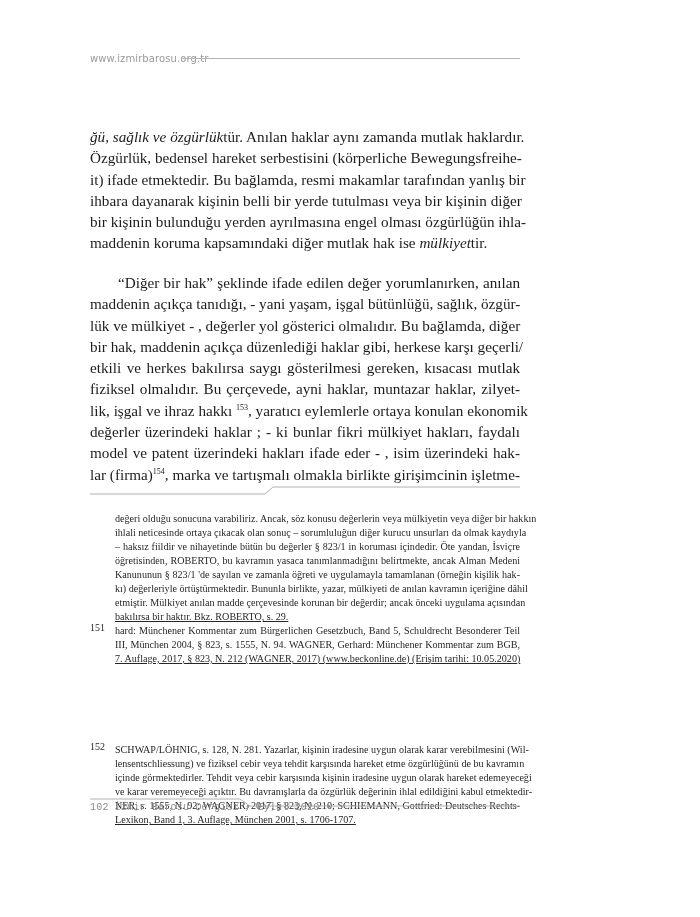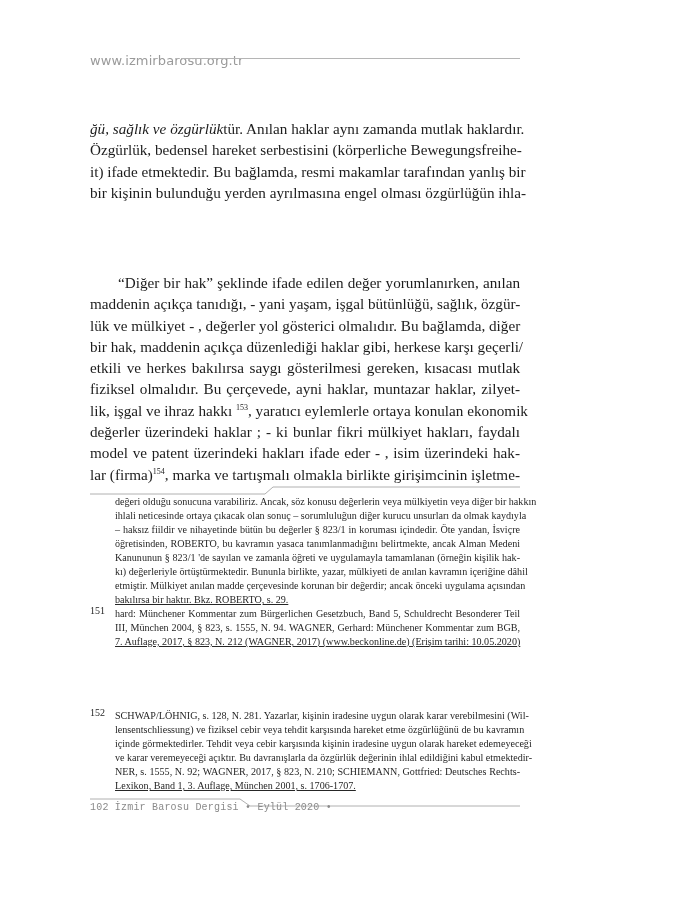--- a/index.html
+++ b/index.html
@@ -1,31 +1,31 @@
 <!DOCTYPE html>
 <html><head>
 <meta charset="utf-8">
 <style>
   html, body { margin: 0; padding: 0; background: #ffffff; }
   body { width: 700px; height: 917px; position: relative; overflow: hidden; color: #1a1a1a; }
-  .header-url { position: absolute; left: 90px; top: 53px; font-family: "DejaVu Sans", sans-serif; font-size: 13px; color: #9a9a9a; letter-spacing: 0.1px; }
+  .header-url { position: absolute; left: 90px; top: 53px; font-family: "DejaVu Sans", sans-serif; font-size: 10px; color: #9a9a9a; letter-spacing: 0.1px; }
   .header-rule { position: absolute; left: 181px; top: 58px; width: 339px; height: 0; border-top: 1px solid #b5b5b5; }
 
   .body-text { position: absolute; left: 90px; width: 430px; font-family: "Liberation Serif", serif; font-size: 15.2px; line-height: 21.3px; color: #1c1c1c; text-align: justify; }
   .body-text .line { display: block; white-space: nowrap; text-align-last: justify; text-align: justify; }
   .body-text .line.last { text-align-last: left; }
-  .p1 { top: 118px; }
+  .p1 { top: 126px; }
   .p2 { top: 272px; }
   .indent { padding-left: 28px; }
   sup.fnref { font-size: 8px; vertical-align: 6px; line-height: 0; }
   em { font-style: italic; }
 
   .fn-sep { position: absolute; left: 90px; top: 484px; width: 430px; height: 12px; }
 
-  .footnotes { position: absolute; left: 90px; width: 430px; font-family: "Liberation Serif", serif; font-size: 10.1px; line-height: 14px; color: #262626; }
+  .footnotes { position: absolute; left: 90px; width: 430px; font-family: "Liberation Serif", serif; font-size: 10.1px; line-height: 14px; color: #262626; margin-top: 17px; }
   .fn-cont { top: 495px; padding-left: 25px; width: 405px; }
   .fn-line { display: block; white-space: nowrap; text-align: justify; text-align-last: justify; }
   .fn-line.last { text-align-last: left; text-decoration: underline; }
   .fn { position: relative; padding-left: 25px; width: 405px; }
   .fn-num { position: absolute; left: 0; top: -3px; font-family: "Liberation Serif", serif; font-size: 10px; }
   .fn151 { top: 607px; }
   .fn152 { top: 667px; }
   .fn-link { text-decoration: underline; color: #262626; }
 
   .footer-sep { position: absolute; left: 90px; top: 797px; width: 430px; height: 12px; }
@@ -34,21 +34,23 @@
 </head>
 <body>
 
 <div class="header-url">www.izmirbarosu.org.tr</div>
 <div class="header-rule"></div>
 
 <div class="body-text p1">
   <span class="line"><em>ğü, sağlık ve özgürlük</em><span>tür. Anılan haklar aynı zamanda mutlak haklardır.</span></span>
   <span class="line">Özgürlük, bedensel hareket serbestisini (körperliche Bewegungsfreihe-</span>
   <span class="line">it) ifade etmektedir. Bu bağlamda, resmi makamlar tarafından yanlış bir</span>
+  <span class="line">ihbara dayanarak kişinin belli bir yerde tutulması veya bir kişinin diğer</span>
   <span class="line">bir kişinin bulunduğu yerden ayrılmasına engel olması özgürlüğün ihla-</span>
+  <span class="line last"><span>maddenin koruma kapsamındaki diğer mutlak hak ise </span><em>mülkiyet</em><span>tir.</span></span>
 </div>
 
 <div class="body-text p2">
   <span class="line indent">“Diğer bir hak” şeklinde ifade edilen değer yorumlanırken, anılan</span>
   <span class="line">maddenin açıkça tanıdığı, - yani yaşam, işgal bütünlüğü, sağlık, özgür-</span>
   <span class="line">lük ve mülkiyet - , değerler yol gösterici olmalıdır. Bu bağlamda, diğer</span>
   <span class="line">bir hak, maddenin açıkça düzenlediği haklar gibi, herkese karşı geçerli/</span>
   <span class="line">etkili ve herkes bakılırsa saygı gösterilmesi gereken, kısacası mutlak</span>
   <span class="line">fiziksel olmalıdır. Bu çerçevede, ayni haklar, muntazar haklar, zilyet-</span>
   <span class="line"><span>lik, işgal ve ihraz hakkı </span><sup class="fnref">153</sup><span>, yaratıcı eylemlerle ortaya konulan ekonomik</span></span>

